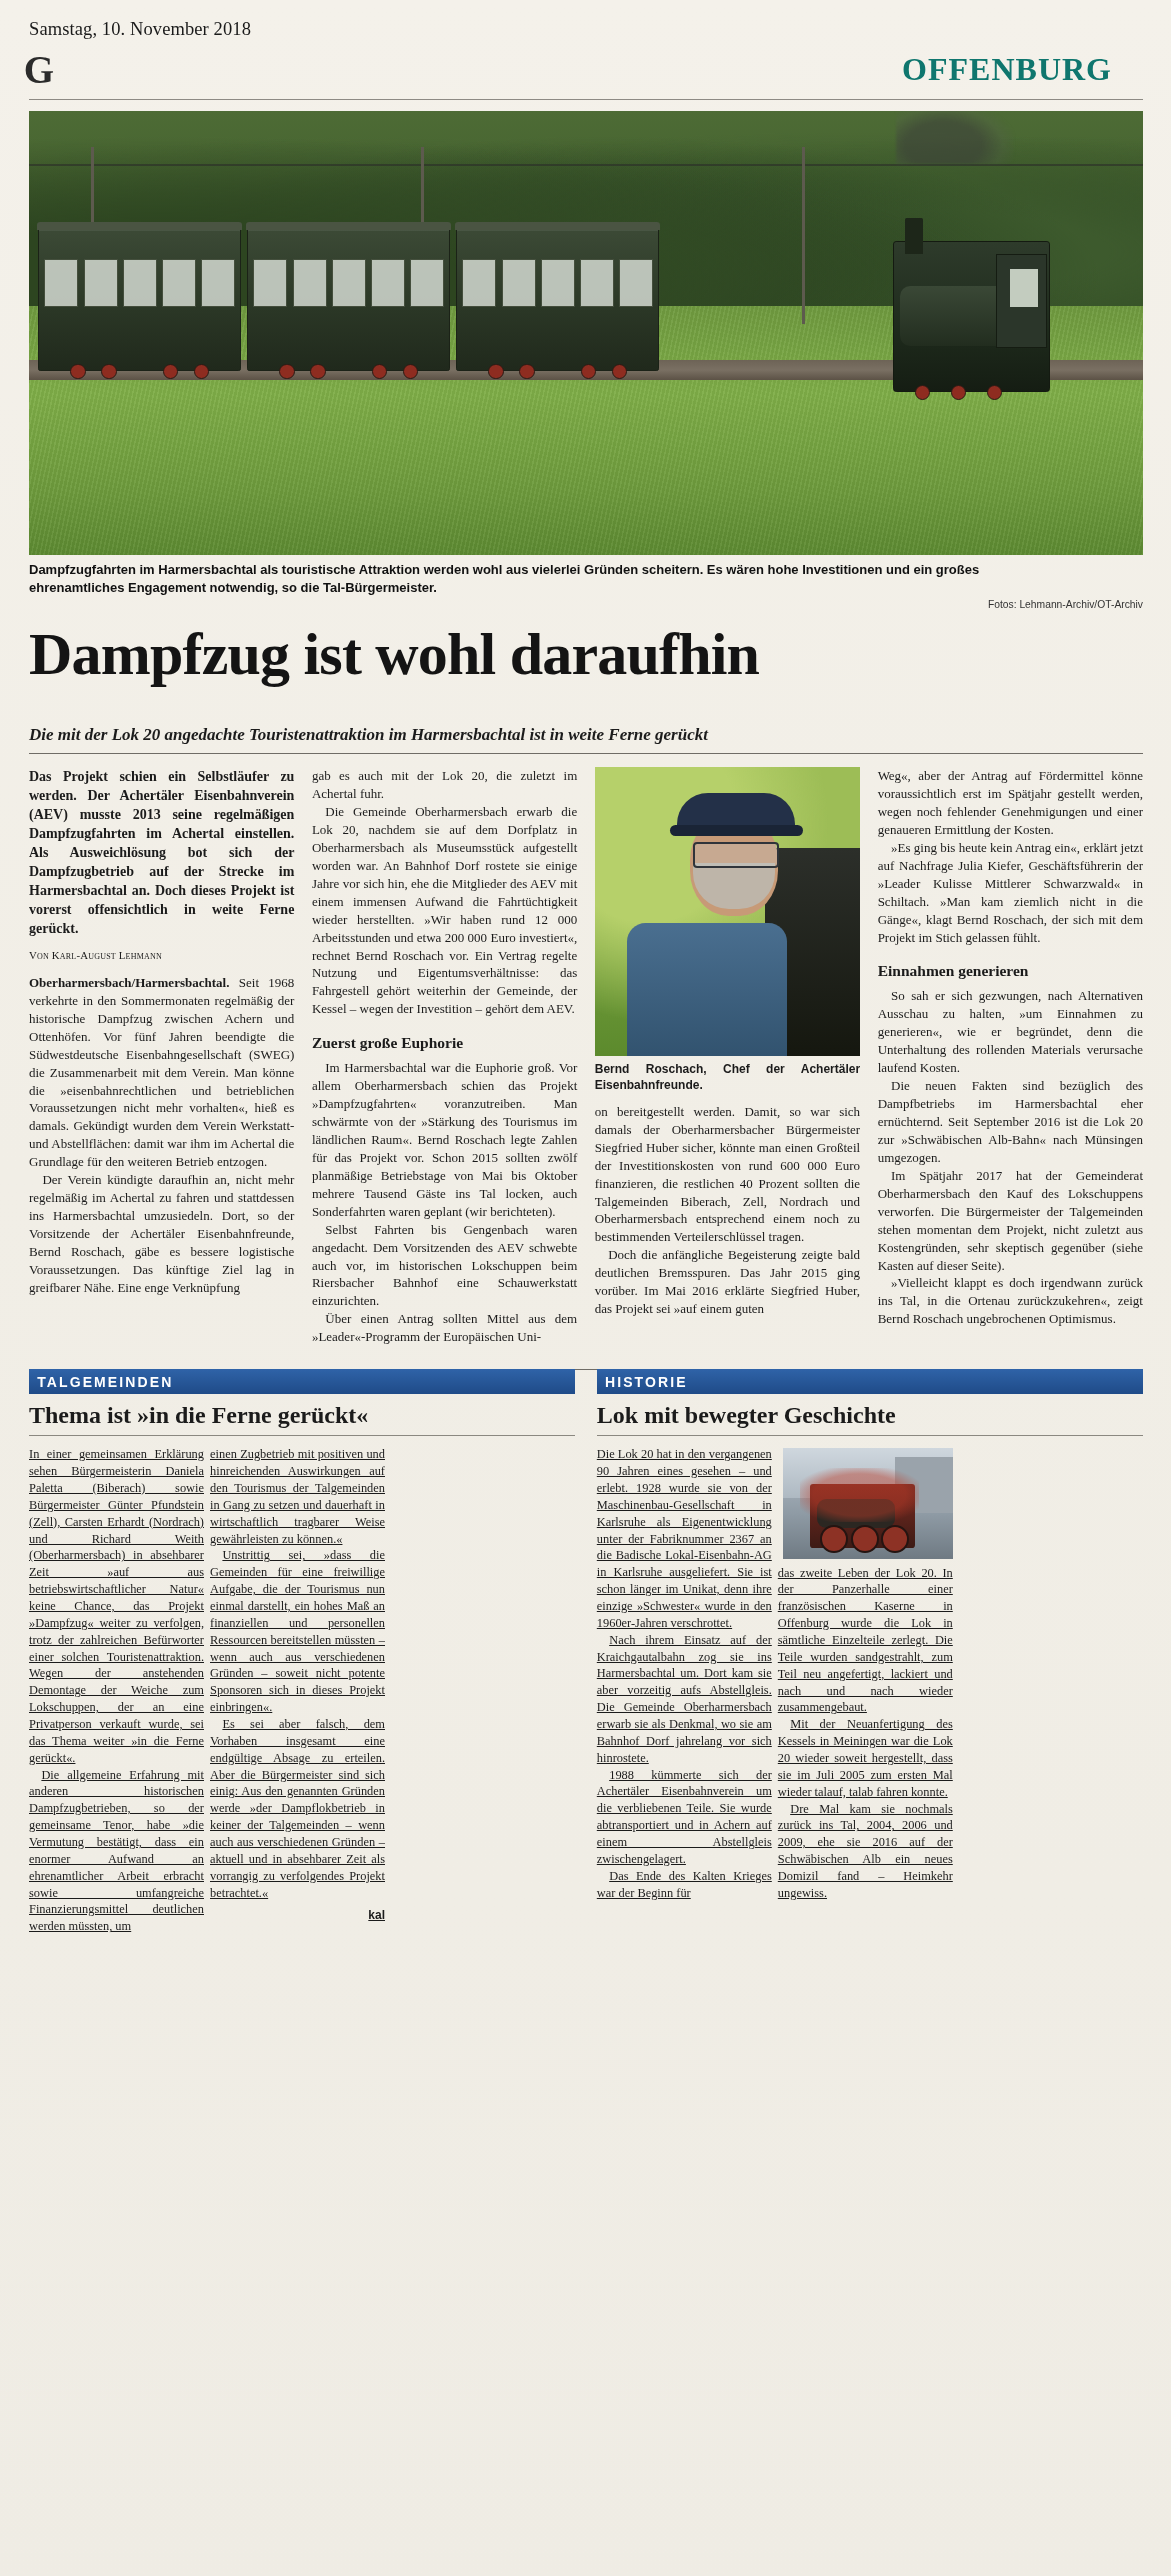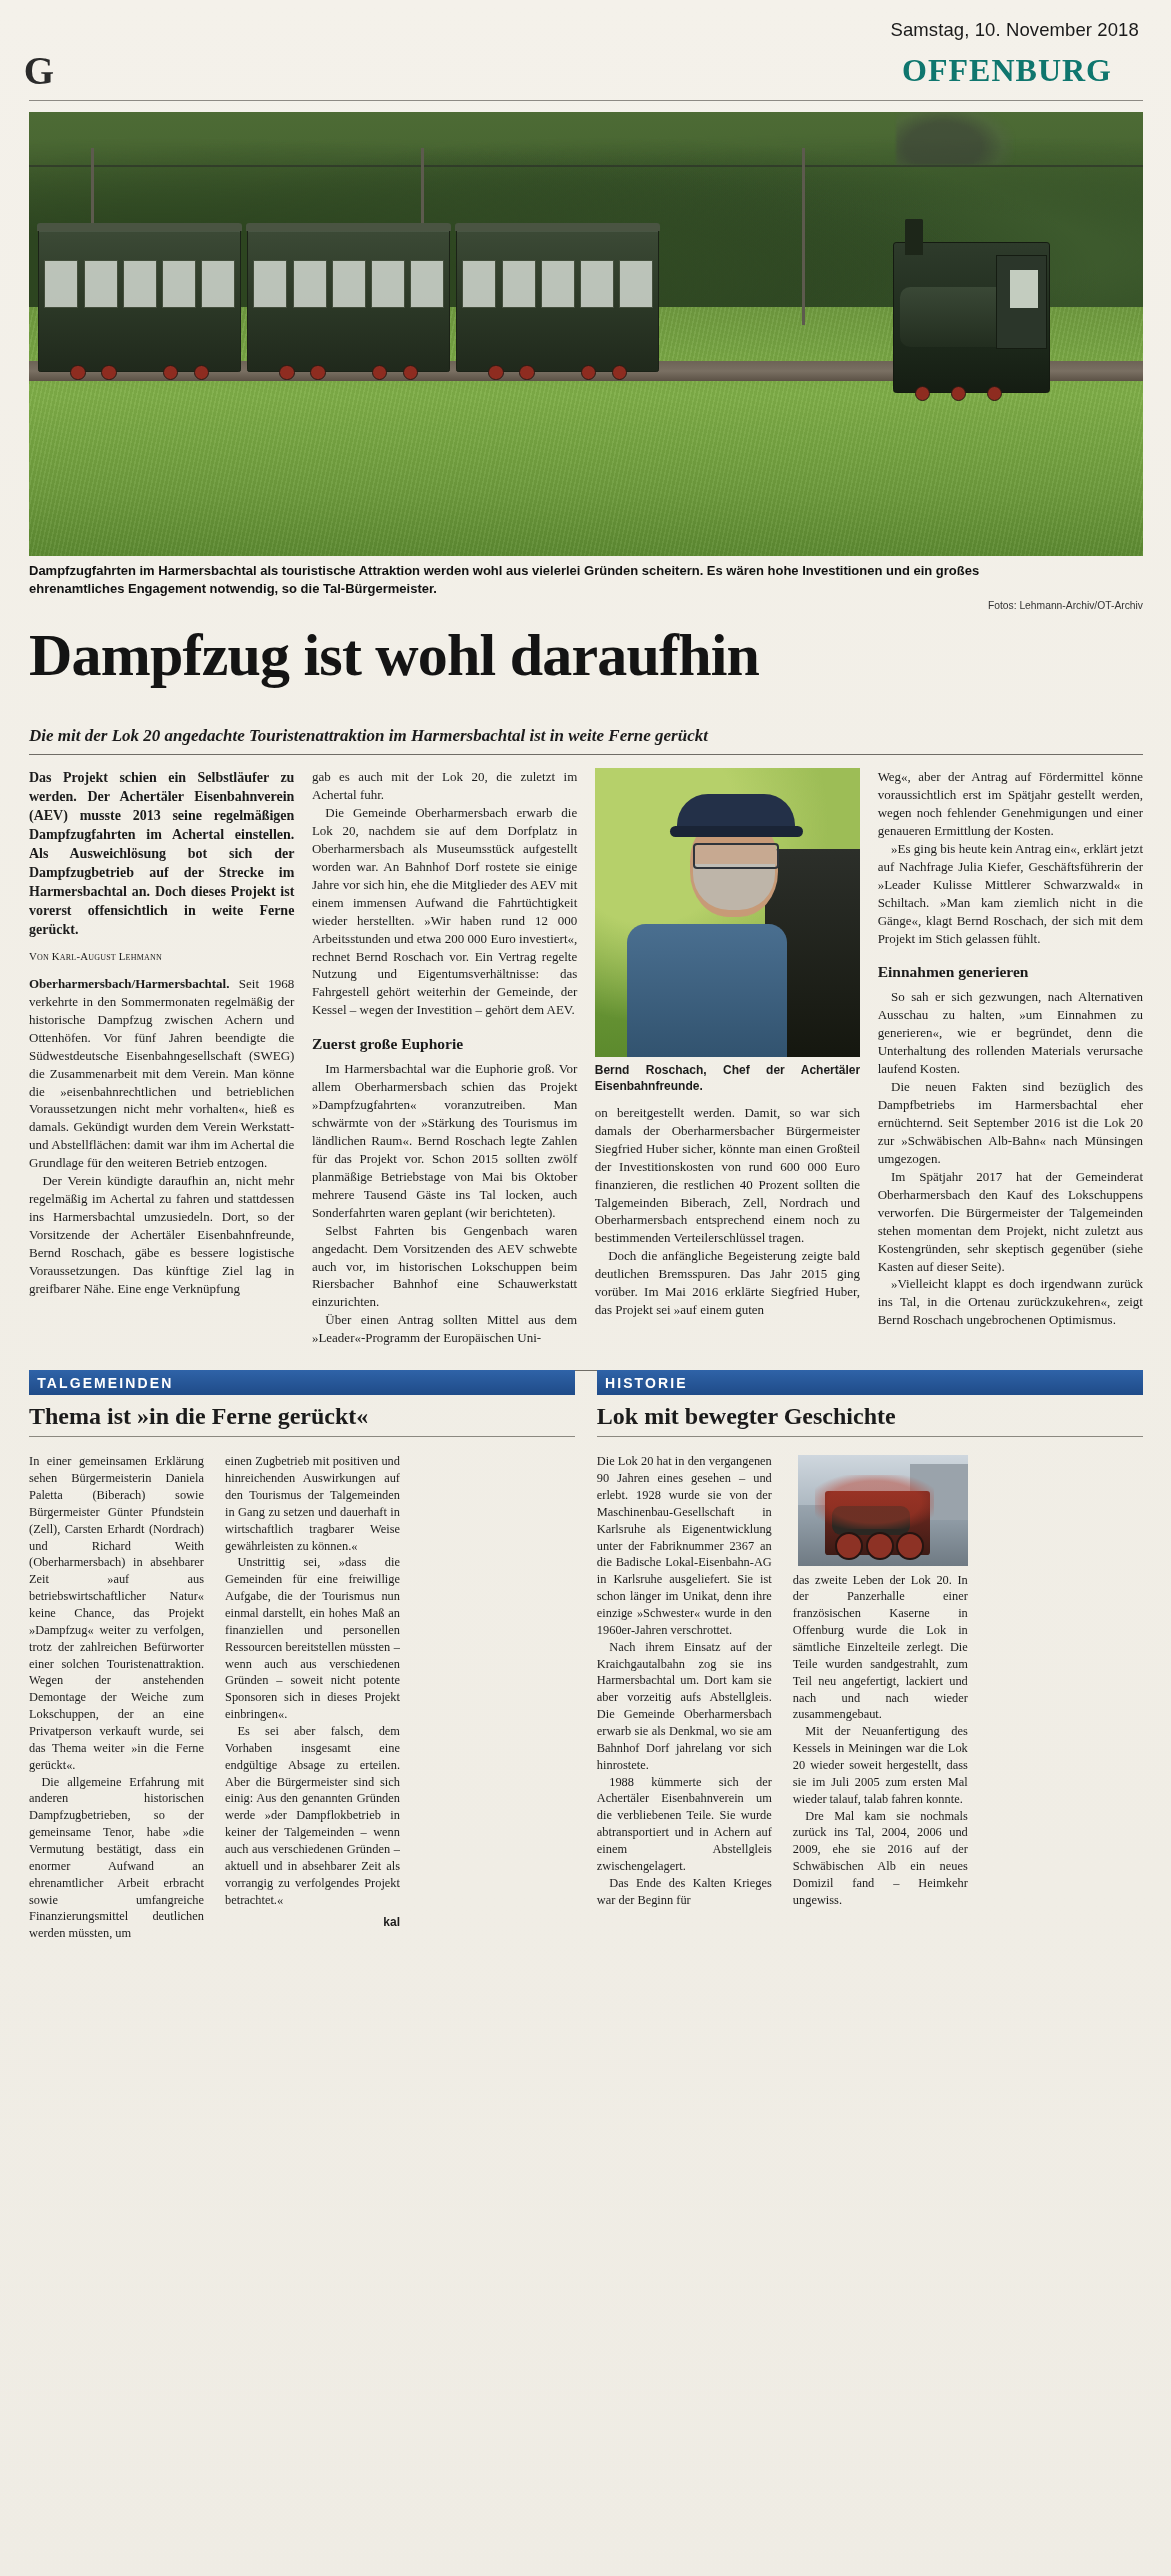--- a/index.html
+++ b/index.html
@@ -22,23 +22,22 @@
     background: linear-gradient(180deg, #f4f1ea 0%, #f1eee6 45%, #efece4 100%);
     pointer-events: none;
   }
   .content {
     position: relative;
     padding: 0 29px;
   }
 
   
   .dateline {
-    text-align: right;
     font-size: 18.5px;
-    font-family: Liberation Sans, sans-serif;
+    font-family: Liberation Serif, serif;
     color: #1a1a1a;
     padding: 18.5px 4.1px 10.3px 0;
     letter-spacing: 0.1px;
   }
   .masthead-row {
     position: relative;
     height: 49px;
     border-bottom: 1px solid #8d8a84;
     margin-bottom: 11.3px;
   }
@@ -423,22 +422,23 @@
   .panel-headline {
     font-size: 24px;
     font-weight: bold;
     margin: 8.2px 0 5.2px 0;
     line-height: 1.06;
     border-bottom: 0.5px solid #8b8880;
     padding-bottom: 7.2px;
   }
   .panel-cols {
     display: flex;
-    gap: 21px;
-    margin-top: 16px;
+    gap: 6px;
+    margin-top: 10px;
+    text-decoration: underline;
   }
   .panel-col {
     width: 175px;
     font-size: 12.4px;
     line-height: 1.36;
     text-align: justify;
     hyphens: auto;
   }
   .panel-col p { margin: 0; text-indent: 12.4px; }
   .panel-col p.noindent { text-indent: 0; }

